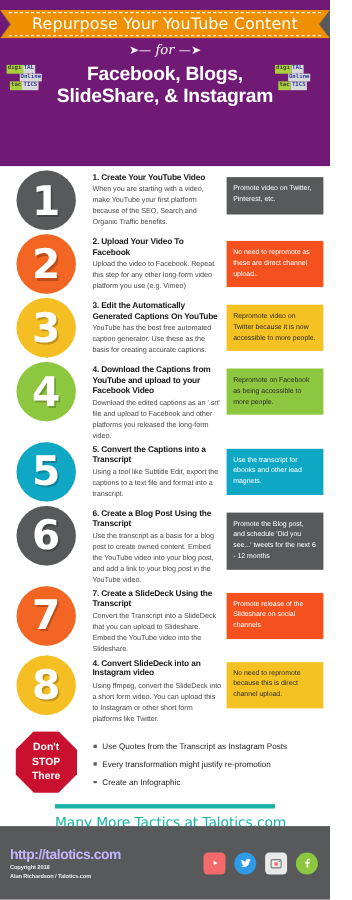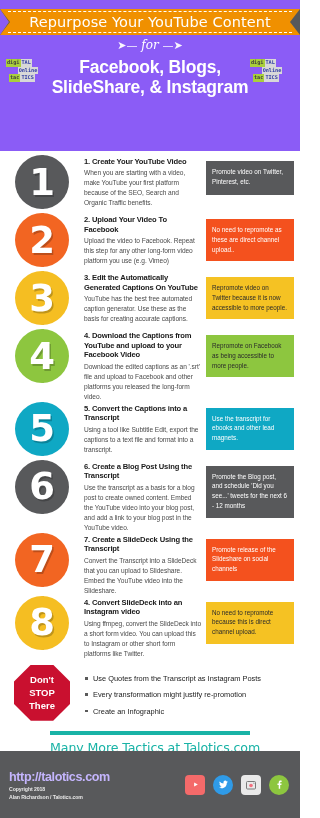--- a/index.html
+++ b/index.html
@@ -8,21 +8,21 @@
     background: #ffffff;
     font-family: "Liberation Sans", sans-serif;
     overflow: hidden;
   }
   #page { position: relative; width: 300px; height: 818px; background: #ffffff; }
 
   
   .header {
     position: relative;
     height: 151px;
-    background: #8b5cf6;
+    background: #701a75;
     overflow: hidden;
   }
   .ribbon {
     position: absolute;
     left: 0; right: 0; top: 9px;
     height: 26px;
     background: #F09000;
     clip-path: polygon(0 0, 100% 0, 100% 100%, 0 100%,
                        0 100%, 3% 50%, 0 0);
   }

